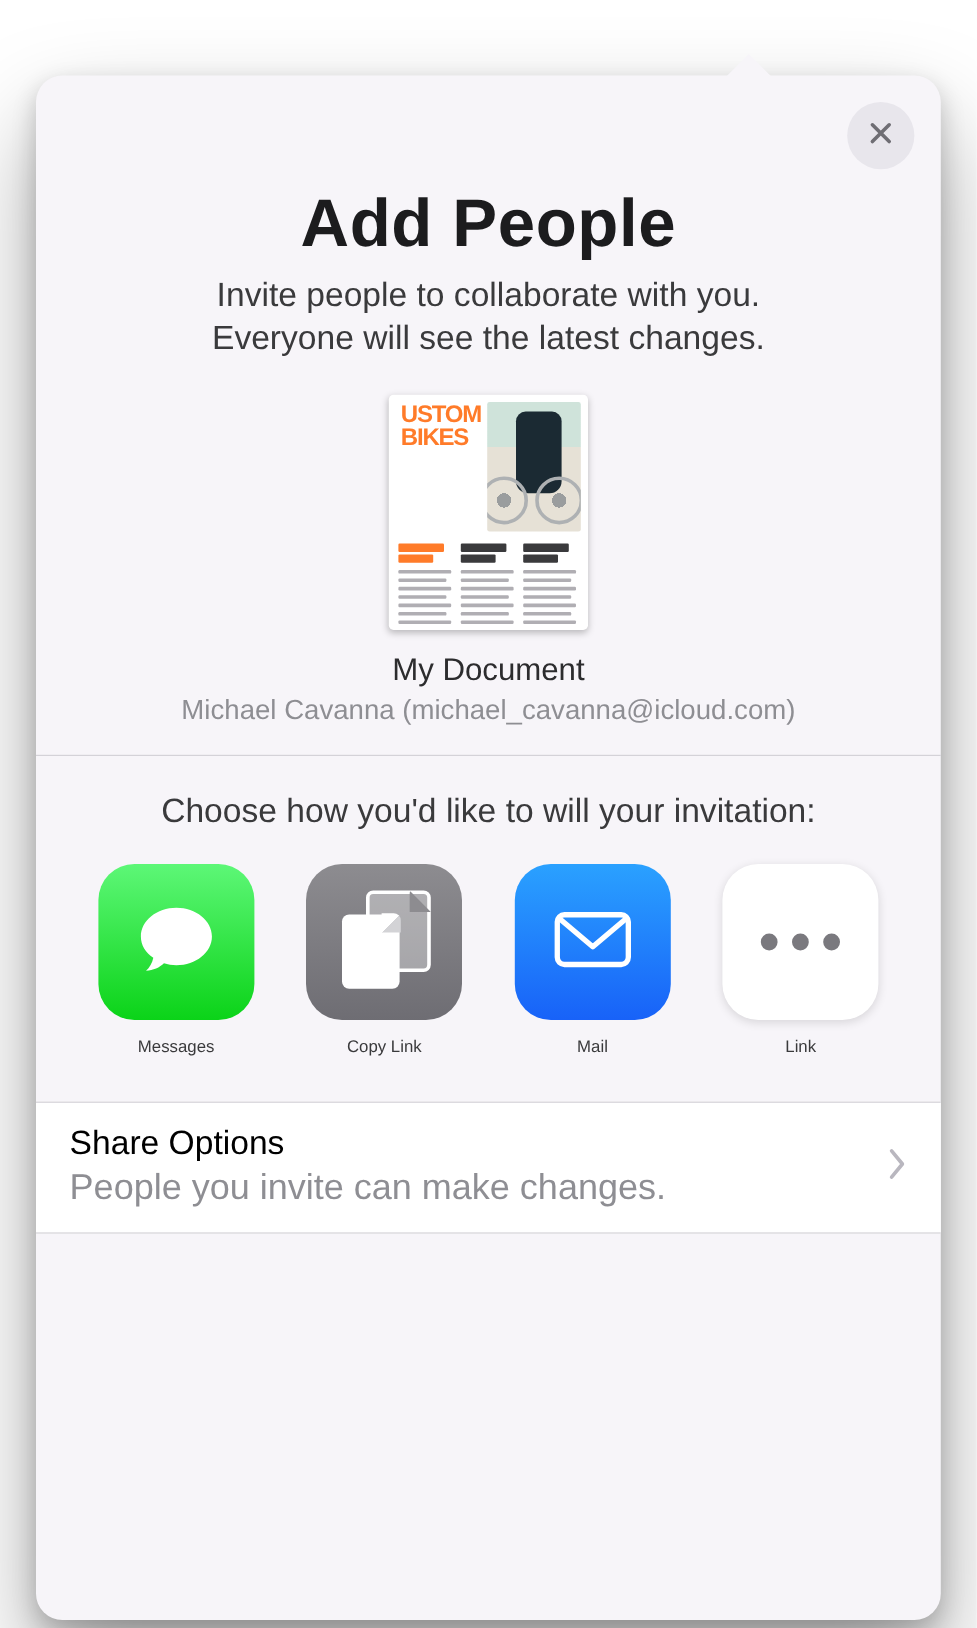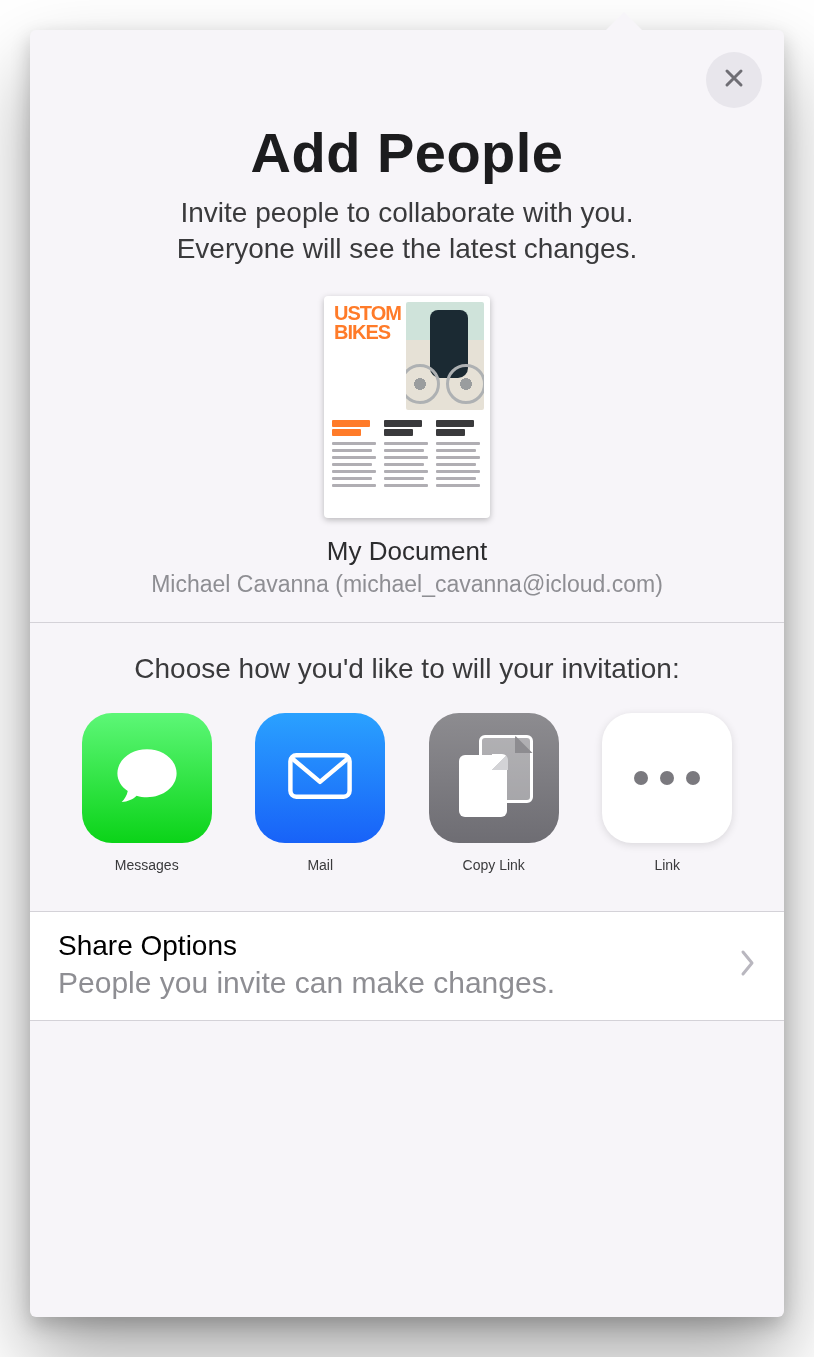--- a/index.html
+++ b/index.html
@@ -14,42 +14,43 @@
     --gray-a:#8d8c90;
     --gray-b:#6e6d73;
     --white:#ffffff;
     --orange:#ff7b29;
   }
   html,body{margin:0;padding:0;background:#fff;font-family:-apple-system,BlinkMacSystemFont,"Helvetica Neue",Helvetica,Arial,sans-serif;color:var(--text);}
   .stage{width:814px;height:1357px;position:relative;box-sizing:border-box;padding:30px 30px 40px 30px;}
   .popover{
     position:relative;width:100%;height:100%;
     background:var(--panel-bg);
-    border-radius:6px;
+    border-radius:22px;
     box-shadow:0 40px 80px rgba(0,0,0,.35),0 8px 20px rgba(0,0,0,.2);
     overflow:visible;
+    margin-top:33px;
   }
   
   .popover::before{
     content:"";position:absolute;top:-18px;right:140px;width:40px;height:20px;
     background:var(--panel-bg);
     clip-path:polygon(0 100%,50% 0,100% 100%);
   }
   .close-btn{
     position:absolute;top:22px;right:22px;width:56px;height:56px;border-radius:28px;
     background:#e8e6ec;display:flex;align-items:center;justify-content:center;cursor:pointer;
   }
   .close-btn svg{width:24px;height:24px;stroke:#6f6e74;stroke-width:3;fill:none;stroke-linecap:round;}
   .content{padding:90px 40px 0 40px;text-align:center;}
   h1{margin:0;font-size:56px;font-weight:700;letter-spacing:.5px;}
   .subtitle{margin:10px auto 0;font-size:28px;line-height:1.3;max-width:560px;color:#3a3a3c;}
   .doc-wrap{margin:28px auto 0;}
   
   .thumb{
-    width:166px;height:222px;margin:0 auto;background:#fff;border-radius:4px;
+    width:166px;height:196px;margin:0 auto;background:#fff;border-radius:4px;
     box-shadow:0 2px 6px rgba(0,0,0,.25);position:relative;overflow:hidden;
   }
   .thumb .title-block{position:absolute;left:10px;top:8px;font-weight:800;font-size:20px;line-height:.95;color:var(--orange);letter-spacing:-1px;text-align:left;}
   .thumb .title-block .sm{font-size:8px;font-weight:700;letter-spacing:0;color:var(--orange);}  
   .thumb .photo{
     position:absolute;left:82px;top:6px;width:78px;height:108px;border-radius:2px;overflow:hidden;
     background:linear-gradient(#cfe3da 0 35%,#e6e1d6 35% 100%);
   }
   .thumb .photo .rider{
     position:absolute;left:24px;top:8px;width:38px;height:68px;background:#1b2a33;border-radius:8px 8px 10px 10px;
@@ -180,41 +181,41 @@
             <span>
               <svg viewBox="0 0 100 100">
                   <path fill="#fff" d="M50 14c22 0 40 14.5 40 32.4 0 17.9-18 32.4-40 32.4-4.9 0-9.6-.7-14-2.1-4.7 4.6-12.2 8.3-20.2 8.3 3.9-3.5 7.1-8.6 8.2-14.6C15.2 64.6 10 56 10 46.4 10 28.5 28 14 50 14z"></path>
                 </svg>
             </span>
           </div>
           <div class="app-label">Messages</div>
         </div>
 
         <div class="app">
+          <div class="tile copylink">
+            <span>
+              <div class="copydocs">
+                  <div class="doc back"></div>
+                  <div class="doc front"></div>
+                </div>
+            </span>
+          </div>
+          <div class="app-label">Copy Link</div>
+        </div>
+
+        <div class="app">
           <div class="tile mail">
             <span>
               <svg viewBox="0 0 100 100">
                   <rect x="10" y="22" width="80" height="56" rx="8" fill="none" stroke="#fff" stroke-width="6"></rect>
                   <path d="M12 26 L50 58 L88 26" fill="none" stroke="#fff" stroke-width="6" stroke-linecap="round" stroke-linejoin="round"></path>
                 </svg>
             </span>
           </div>
           <div class="app-label">Mail</div>
-        </div>
-
-        <div class="app">
-          <div class="tile copylink">
-            <span>
-              <div class="copydocs">
-                  <div class="doc back"></div>
-                  <div class="doc front"></div>
-                </div>
-            </span>
-          </div>
-          <div class="app-label">Copy Link</div>
         </div>
 
         <div class="app">
           <div class="tile more">
             <span>
               <div class="dots">
                   <span></span>
                   <span></span>
                   <span></span>
                 </div>

